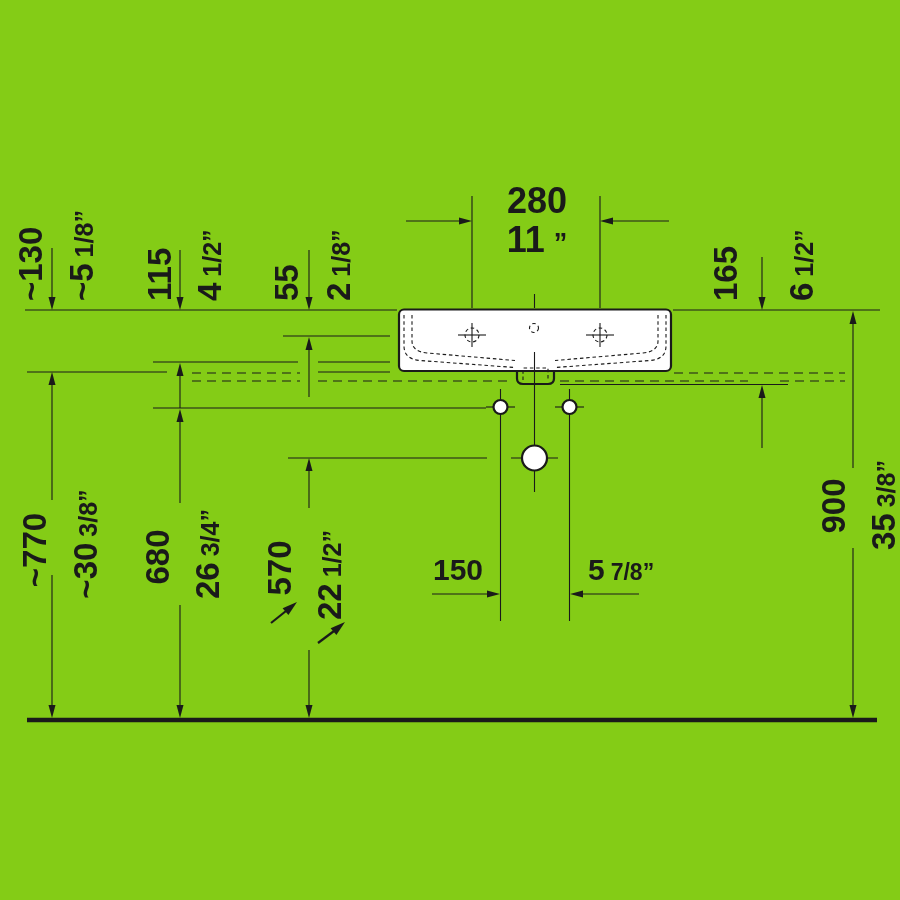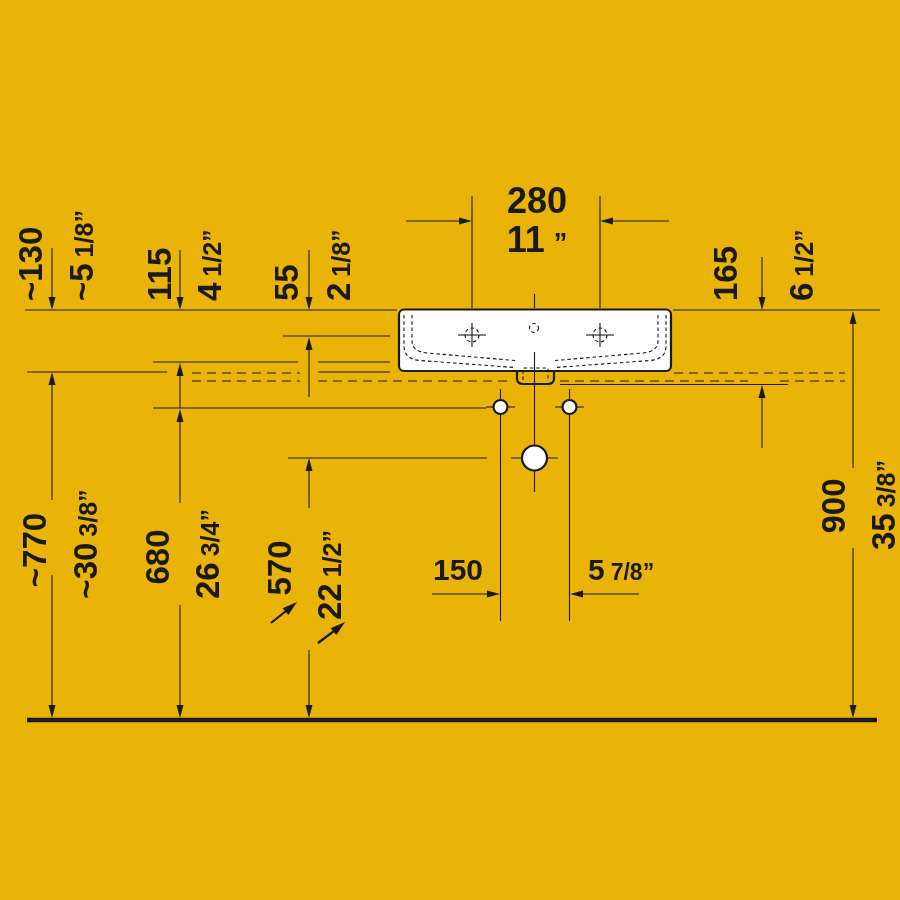--- a/index.html
+++ b/index.html
@@ -1,16 +1,16 @@
 <!DOCTYPE html>
 <html><head>
 <meta charset="utf-8">
 <style>
   html,body{margin:0;padding:0;background:#fff;}
-  #stage{position:relative;width:900px;height:900px;background:#eab308;overflow:hidden;}
+  #stage{position:relative;width:900px;height:900px;background:#84cc16;overflow:hidden;}
   svg{position:absolute;left:0;top:0;}
   .ln{stroke:#1a1a1a;stroke-width:1.1;fill:none;stroke-linecap:butt;}
   .ln2{stroke:#1a1a1a;stroke-width:2.2;fill:none;}
   .lnw{stroke:#1a1a1a;stroke-width:2.2;fill:#ffffff;}
   .dash{stroke-dasharray:9,6;}
   .fdash{stroke-dasharray:3.5,2.8;}
   .arr{fill:#1a1a1a;stroke:none;}
   .gnd{stroke:#1a1a1a;stroke-width:4.5;}
   .txt{font-family:"Liberation Sans",sans-serif;font-weight:bold;font-size:33px;fill:#1a1a1a;}
   .sm{font-size:25px;}

